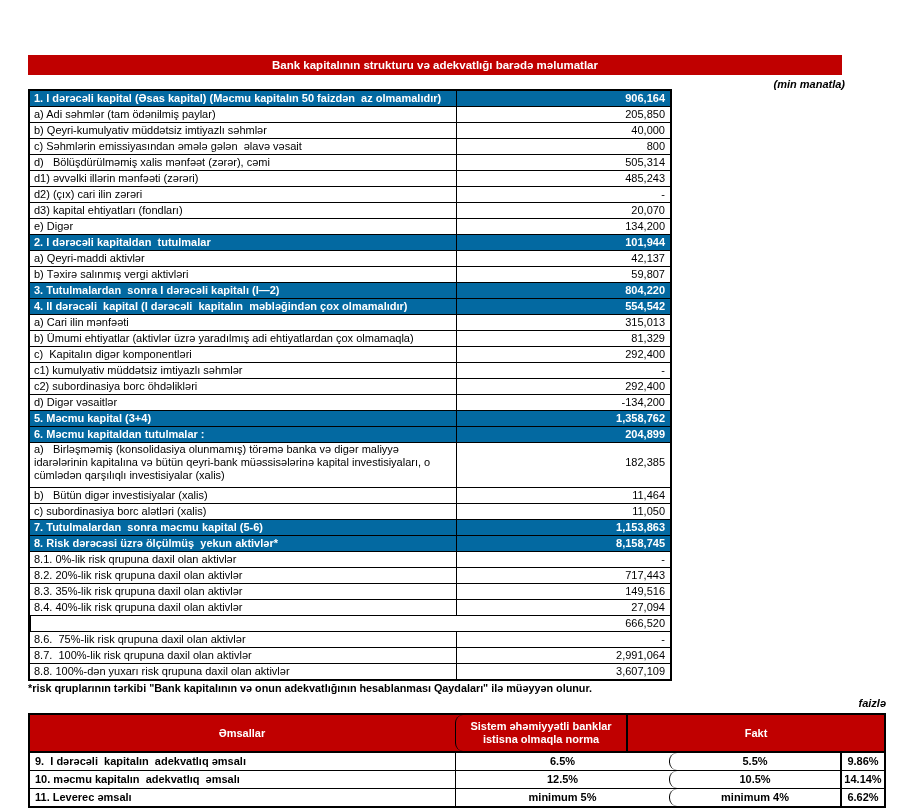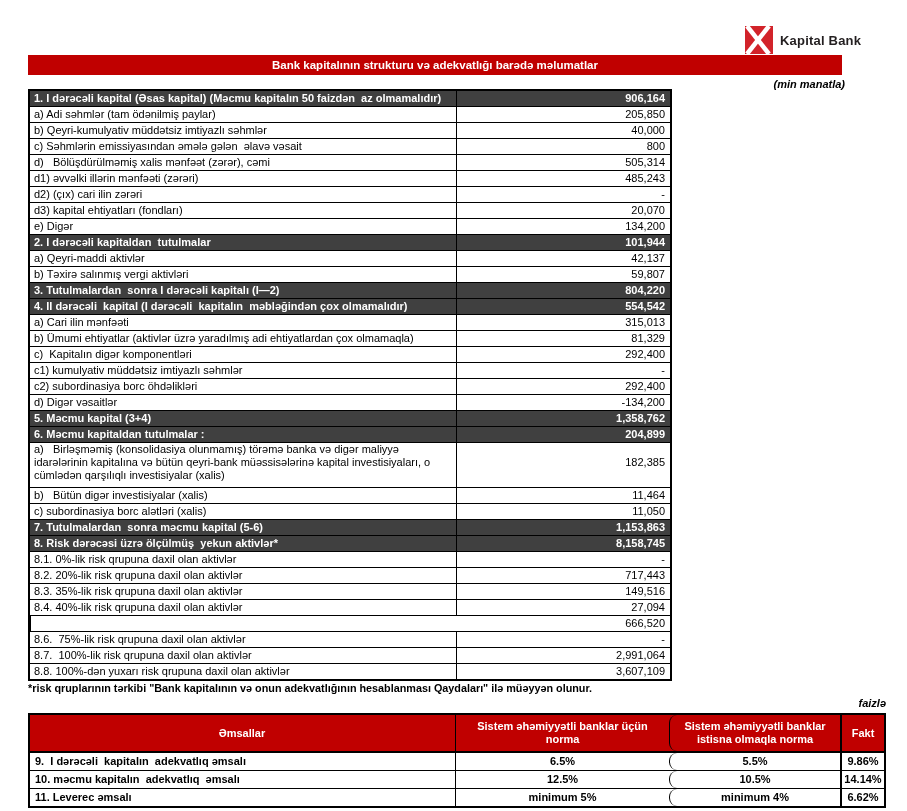--- a/index.html
+++ b/index.html
@@ -22,21 +22,21 @@
 
   
   .t1 { position:absolute; left:28px; top:89px; width:644px; border:2px solid #000; background:#fff; }
   .t1 .trow { display:flex; align-items:stretch; font-size:11px; line-height:13px; }
   .t1 .trow + .trow { border-top:1px solid #000; }
   .t1 .cell { padding:1px 4px; }
   .t1 .label { width:426px; white-space:pre-wrap; }
   .t1 .label.indent { padding-left:4px; }
   .t1 .value { flex:1; border-left:1px solid #000; display:flex; align-items:center;
                justify-content:flex-end; padding-right:5px; }
-  .t1 .trow.red { background:#404040; color:#fff; font-weight:700; }
+  .t1 .trow.red { background:#0369a1; color:#fff; font-weight:700; }
   .t1 .trow.tall .cell { padding-top:0; padding-bottom:5px; }
 
   .footnote { position:absolute; left:28px; top:682px; width:680px; font-weight:700; font-size:10.8px; }
 
   
   .t2 { position:absolute; left:28px; top:713px; width:858px; border:2px solid #000; background:#fff; }
   .t2 .hrow { display:flex; background:#C00000; color:#fff; font-weight:700; font-size:11px; height:36px; }
   .t2 .hcell { display:flex; align-items:center; justify-content:center; text-align:center;
                line-height:13px; padding:2px 6px; }
   .t2 .brow { display:flex; font-weight:700; font-size:11px; line-height:17px; }
@@ -45,30 +45,20 @@
   .t2 .c1 { width:425px; padding-left:5px; white-space:pre-wrap; }
   .t2 .c2 { width:214px; text-align:center; border-left:1px solid #000; }
   .t2 .c3 { width:171px; text-align:center; border-left:1px solid #000;border-radius:8px; }
   .t2 .c4 { flex:1; text-align:center; border-left:2px solid #000; }
 </style>
 </head>
 <body>
 
 <div class="page">
 
-  <div class="logo">
-    <span>
-      <svg width="28" height="28" viewBox="0 0 28 28" aria-hidden="true">
-        <rect x="0" y="0" width="28" height="28" fill="#D2232A"></rect>
-        <line x1="2" y1="0" x2="24" y2="28" stroke="#ffffff" stroke-width="4.5"></line>
-        <line x1="24" y1="0" x2="2" y2="28" stroke="#ffffff" stroke-width="4.5"></line>
-      </svg>
-    </span>
-    <span class="logo-text">Kapital Bank</span>
-  </div>
 
   <div class="banner">Bank kapitalının strukturu və adekvatlığı barədə məlumatlar</div>
 
   <div class="unit-note">(min manatla)</div>
 
   <div class="t1">
     <div id="capital-table-body">
         <div class="trow red">
           <div class="cell label">1. I dərəcəli kapital (Əsas kapital) (Məcmu kapitalın 50 faizdən  az olmamalıdır)</div>
           <div class="cell value">906,164</div>
@@ -211,21 +201,20 @@
       </div>
   </div>
 
   <div class="footnote">*risk qruplarının tərkibi "Bank kapitalının və onun adekvatlığının hesablanması Qaydaları" ilə müəyyən olunur.</div>
 
   <div class="percent-note">faizlə</div>
 
   <div class="t2">
     <div class="hrow">
       <div class="hcell c1">Əmsallar</div>
-      <div class="hcell c2">Sistem əhəmiyyətli banklar üçün norma</div>
       <div class="hcell c3">Sistem əhəmiyyətli banklar istisna olmaqla norma</div>
       <div class="hcell c4">Fakt</div>
     </div>
     <div class="tbody" id="ratios-table-body">
         <div class="brow">
           <div class="c1">9.  I dərəcəli  kapitalın  adekvatlıq əmsalı</div>
           <div class="c2">6.5%</div>
           <div class="c3">5.5%</div>
           <div class="c4">9.86%</div>
         </div>

